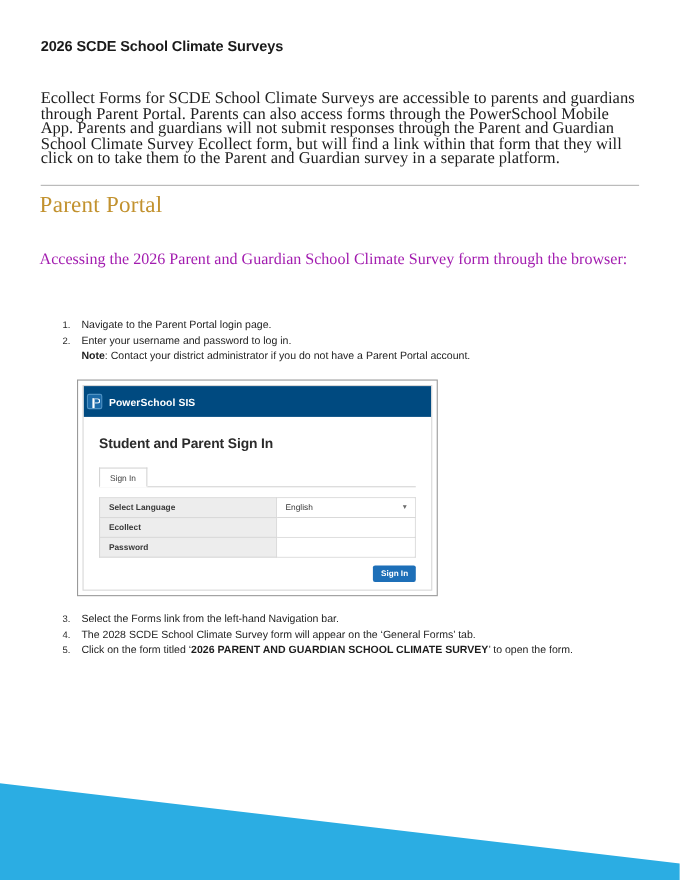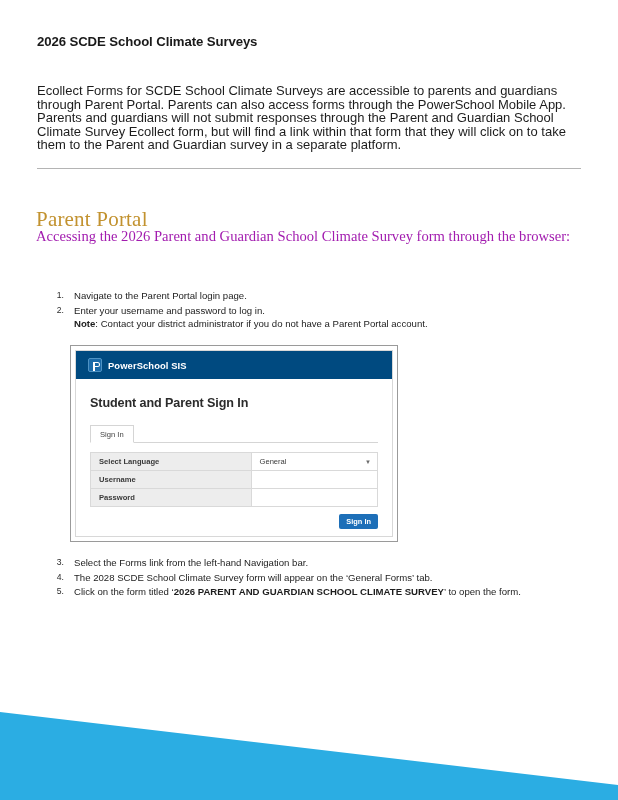--- a/index.html
+++ b/index.html
@@ -34,42 +34,42 @@
     letter-spacing: -0.1px;
   }
   .doc-title .line2 { display: block; }
 
   
   .intro {
     position: absolute;
     left: 37px;
     top: 84px;
     width: 546px;
-    font-family: Liberation Sans, sans-serif;
-    font-size: 13px;
+    font-family: Liberation Serif, serif;
+    font-size: 15px;
     line-height: 13.6px;
     color: #1d1d1d;
     text-align: left;
   }
 
   
   .divider {
     position: absolute;
     left: 37px;
     top: 168px;
     width: 544px;
     height: 1px;
     background: #b4b4b4;
   }
 
   
   .h-gold-1 {
     position: absolute;
     left: 36px;
-    top: 207px;
+    top: 174px;
     font-family: "Liberation Serif", serif;
     font-size: 21px;
     line-height: 24px;
     color: #c2922f;
     font-weight: normal;
     letter-spacing: 0.2px;
   }
   .h-gold-2 {
     position: absolute;
     left: 36px;
@@ -132,21 +132,21 @@
     background: #fff;
     box-sizing: border-box;
     overflow: hidden;
   }
 
   .ps-header {
     height: 28px;
     background: #004A80;
     display: flex;
     align-items: center;
-    padding-left: 12px;
+    padding-left: 3px;
     box-sizing: border-box;
   }
   .ps-logo {
     width: 14px;
     height: 14px;
     border-radius: 2px;
     background: #1b6aa8;
     border: 1px solid #4f93c4;
     box-sizing: border-box;
     position: relative;
@@ -333,27 +333,27 @@
         <div class="ps-tabs">
           <div class="ps-tab">Sign In</div>
         </div>
 
         <table class="ps-table">
           <tbody>
               <tr>
             <td class="lbl">Select Language</td>
             <td class="fld">
               <div class="ps-select">
-                <span>General</span>
+                <span>English</span>
                 <span class="caret">▼</span>
               </div>
             </td>
           </tr>
           <tr>
-            <td class="lbl">Username</td>
+            <td class="lbl">Ecollect</td>
             <td class="fld">
               <div class="ps-input"></div>
             </td>
           </tr>
           <tr>
             <td class="lbl">Password</td>
             <td class="fld">
               <div class="ps-input"></div>
             </td>
           </tr>

